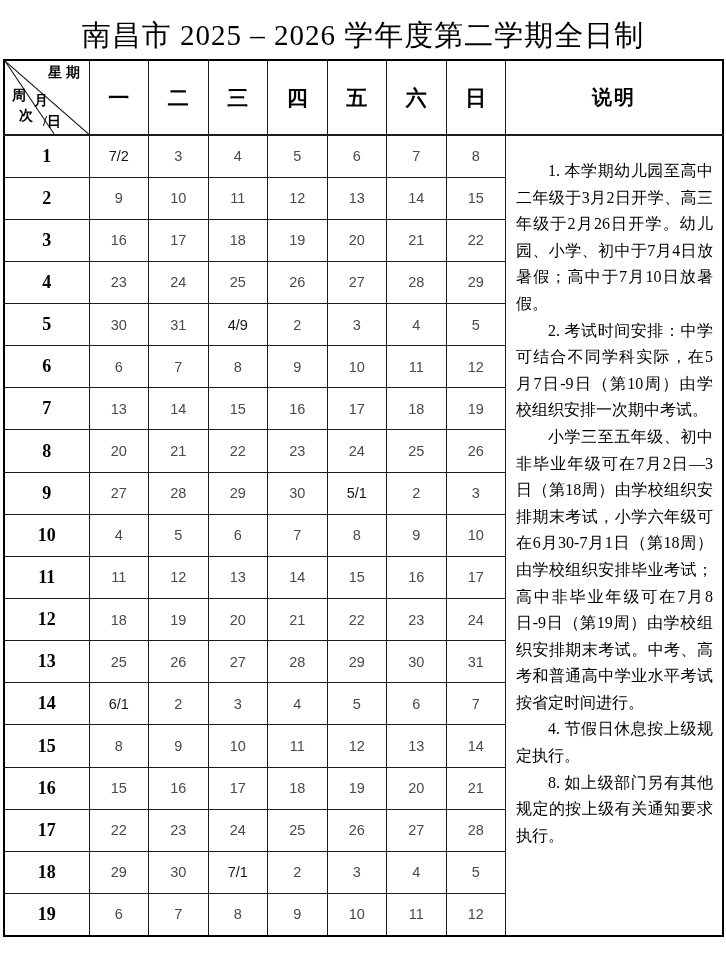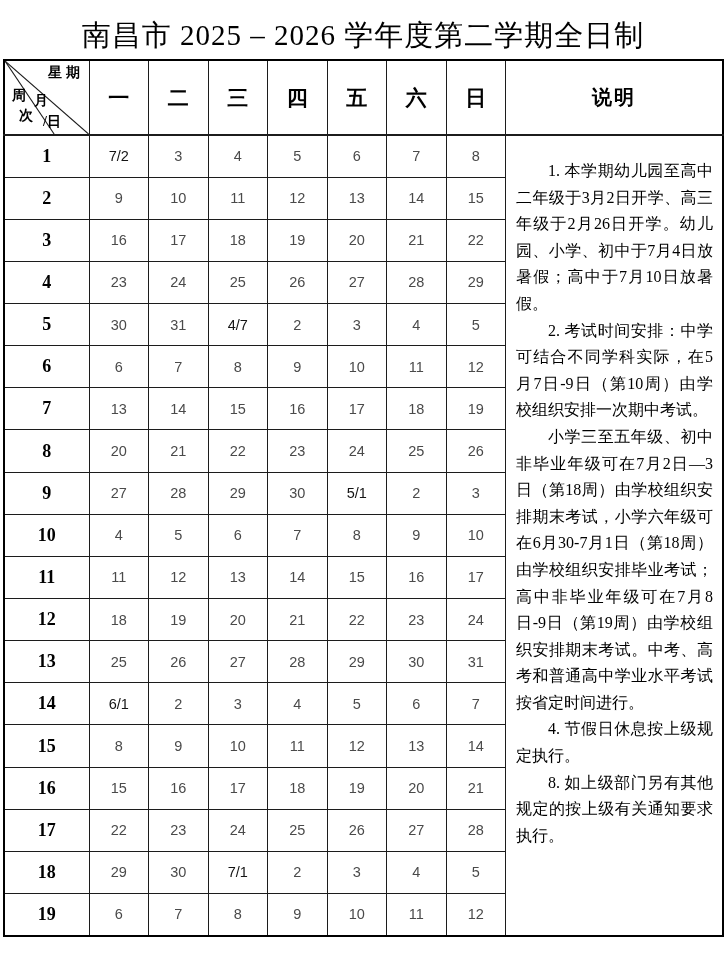--- a/index.html
+++ b/index.html
@@ -199,21 +199,21 @@
           <td class="day-cell">25</td>
           <td class="day-cell">26</td>
           <td class="day-cell">27</td>
           <td class="day-cell">28</td>
           <td class="day-cell">29</td>
         </tr>
         <tr>
           <td class="week-cell">5</td>
           <td class="day-cell">30</td>
           <td class="day-cell">31</td>
-          <td class="day-cell month-start">4/7</td>
+          <td class="day-cell month-start">4/9</td>
           <td class="day-cell">2</td>
           <td class="day-cell">3</td>
           <td class="day-cell">4</td>
           <td class="day-cell">5</td>
         </tr>
         <tr>
           <td class="week-cell">6</td>
           <td class="day-cell">6</td>
           <td class="day-cell">7</td>
           <td class="day-cell">8</td>

